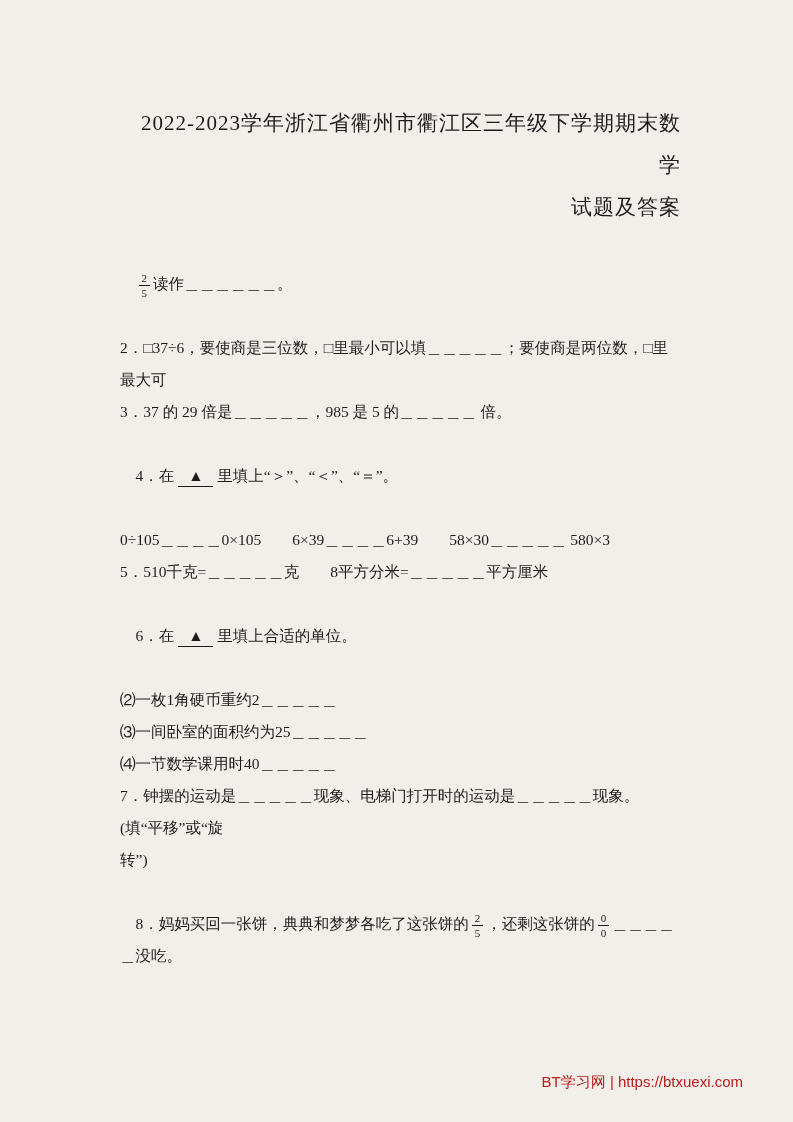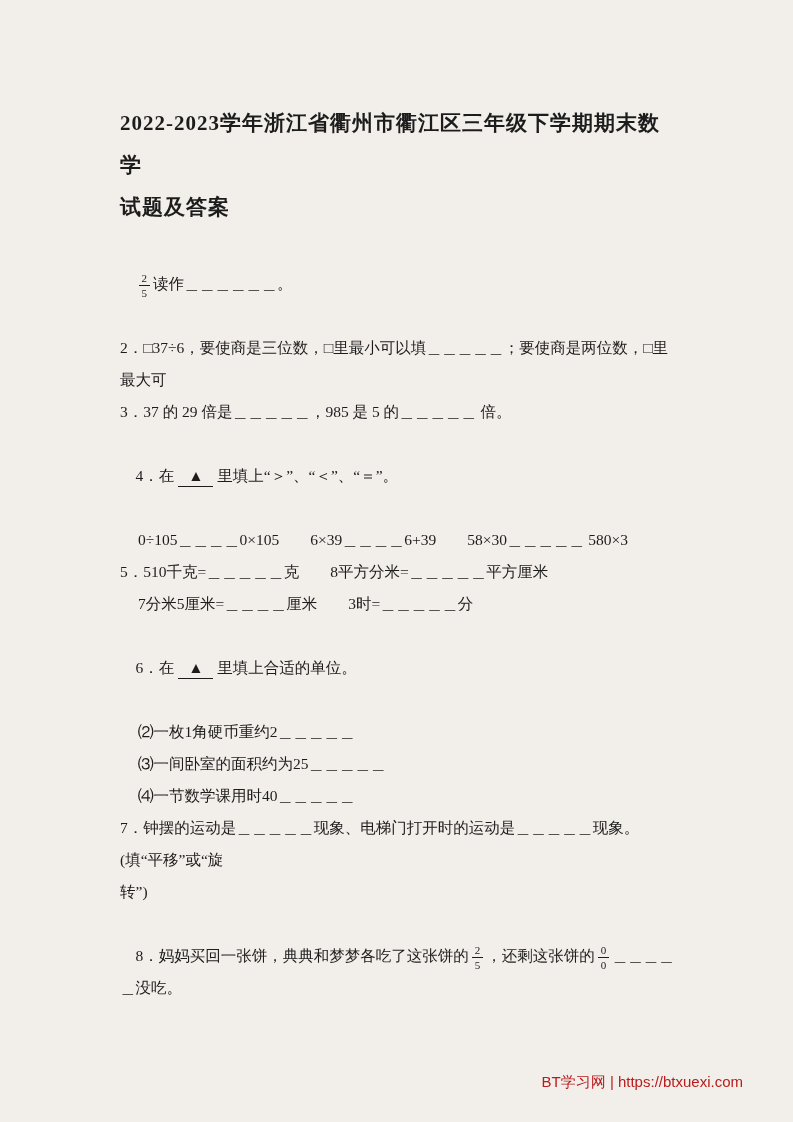--- a/index.html
+++ b/index.html
@@ -5,25 +5,25 @@
   * { margin:0; padding:0; box-sizing:border-box; }
   html,body { width:793px; height:1122px; }
   body {
     background:#f2eeea;
     font-family:"Liberation Serif","DejaVu Serif",serif;
     color:#1c1c1c;
     position:relative;
     overflow:hidden;
   }
   .page { position:absolute; inset:0; padding:102px 112px 0 120px; }
-  .title { text-align:left; font-size:21px; font-weight:bold; line-height:42px; letter-spacing:1px; }
+  .title { text-align:right; font-size:21px; font-weight:normal; line-height:42px; letter-spacing:1px; }
   .title-block { margin-bottom:8px; }
   .line { font-size:15.5px; line-height:32px; white-space:pre-wrap; }
   .heading { font-weight:bold; font-size:16px; }
-  .indent1 { margin-left:18px; }
+  .indent1 { }
   .tri { border-bottom:1px solid #1c1c1c; padding:0 10px; display:inline-block; line-height:20px; }
   .frac { display:inline-block; vertical-align:middle; text-align:center; font-size:11px; line-height:1.1; margin:0 3px; }
   .frac .num { display:block; border-bottom:1px solid #1c1c1c; padding:0 3px 1px; }
   .frac .den { display:block; padding-top:1px; }
   .footer {
     position:absolute; right:50px; bottom:30px;
     font-size:15px; color:#b91c1c;
     font-family:"Liberation Sans","DejaVu Sans",sans-serif;
   }
 </style>
@@ -45,21 +45,20 @@
   <div class="line">2．□37÷6，要使商是三位数，□里最小可以填＿＿＿＿＿；要使商是两位数，□里最大可</div>
 
   <div class="line">3．37 的 29 倍是＿＿＿＿＿，985 是 5 的＿＿＿＿＿ 倍。</div>
 
   <div class="line">
     <span>4．在</span> <span class="tri">▲</span> <span>里填上“＞”、“＜”、“＝”。</span>
   </div>
   <div class="line indent1">0÷105＿＿＿＿0×105　　6×39＿＿＿＿6+39　　58×30＿＿＿＿＿ 580×3</div>
 
   <div class="line">5．510千克=＿＿＿＿＿克　　8平方分米=＿＿＿＿＿平方厘米</div>
-  <div class="line indent1">7分米5厘米=＿＿＿＿厘米　　3时=＿＿＿＿＿分</div>
 
   <div class="line">
     <span>6．在</span> <span class="tri">▲</span> <span>里填上合适的单位。</span>
   </div>
   <div class="line indent1">⑵一枚1角硬币重约2＿＿＿＿＿</div>
   <div class="line indent1">⑶一间卧室的面积约为25＿＿＿＿＿</div>
   <div class="line indent1">⑷一节数学课用时40＿＿＿＿＿</div>
 
   <div class="line">7．钟摆的运动是＿＿＿＿＿现象、电梯门打开时的运动是＿＿＿＿＿现象。(填“平移”或“旋</div>
   <div class="line">转”)</div>

